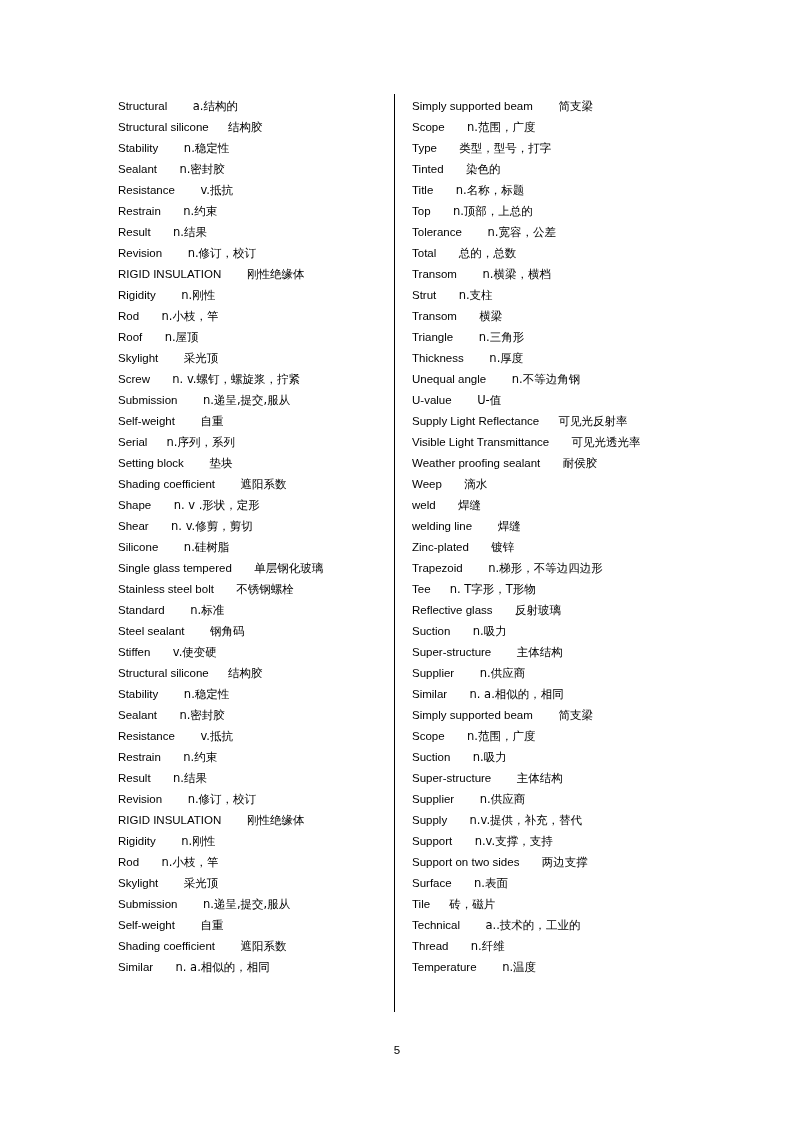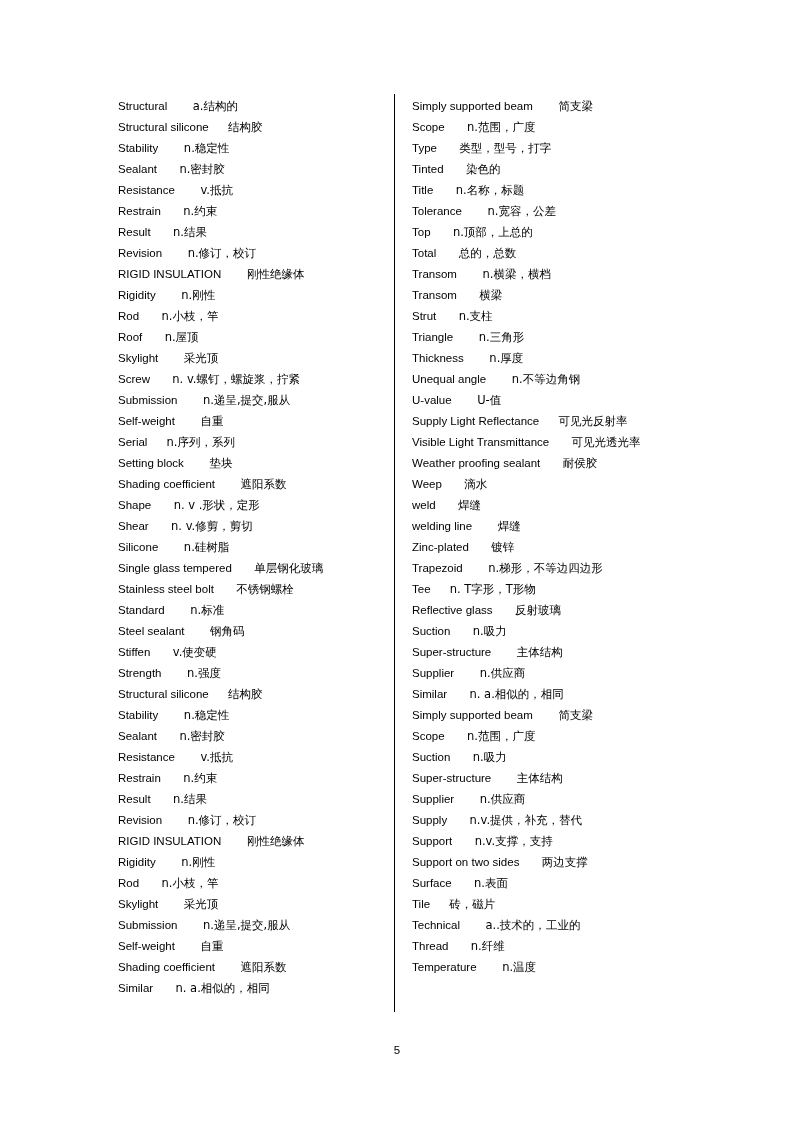--- a/index.html
+++ b/index.html
@@ -98,21 +98,20 @@
         <div class="entry"><span class="term">Setting block</span><span class="gap">        </span><span class="def">垫块</span></div>
         <div class="entry"><span class="term">Shading coefficient</span><span class="gap">        </span><span class="def">遮阳系数</span></div>
         <div class="entry"><span class="term">Shape</span><span class="gap">       </span><span class="def">n. v .形状，定形</span></div>
         <div class="entry"><span class="term">Shear</span><span class="gap">       </span><span class="def">n. v.修剪，剪切</span></div>
         <div class="entry"><span class="term">Silicone</span><span class="gap">        </span><span class="def">n.硅树脂</span></div>
         <div class="entry"><span class="term">Single glass tempered</span><span class="gap">       </span><span class="def">单层钢化玻璃</span></div>
         <div class="entry"><span class="term">Stainless steel bolt</span><span class="gap">       </span><span class="def">不锈钢螺栓</span></div>
         <div class="entry"><span class="term">Standard</span><span class="gap">        </span><span class="def">n.标准</span></div>
         <div class="entry"><span class="term">Steel sealant</span><span class="gap">        </span><span class="def">钢角码</span></div>
         <div class="entry"><span class="term">Stiffen</span><span class="gap">       </span><span class="def">v.使变硬</span></div>
-        <div class="entry"><span class="term">Strength</span><span class="gap">        </span><span class="def">n.强度</span></div>
         <div class="entry"><span class="term">Structural silicone</span><span class="gap">      </span><span class="def">结构胶</span></div>
         <div class="entry"><span class="term">Stability</span><span class="gap">        </span><span class="def">n.稳定性</span></div>
         <div class="entry"><span class="term">Sealant</span><span class="gap">       </span><span class="def">n.密封胶</span></div>
         <div class="entry"><span class="term">Resistance</span><span class="gap">        </span><span class="def">v.抵抗</span></div>
         <div class="entry"><span class="term">Restrain</span><span class="gap">       </span><span class="def">n.约束</span></div>
         <div class="entry"><span class="term">Result</span><span class="gap">       </span><span class="def">n.结果</span></div>
         <div class="entry"><span class="term">Revision</span><span class="gap">        </span><span class="def">n.修订，校订</span></div>
         <div class="entry"><span class="term">RIGID INSULATION</span><span class="gap">        </span><span class="def">刚性绝缘体</span></div>
         <div class="entry"><span class="term">Rigidity</span><span class="gap">        </span><span class="def">n.刚性</span></div>
         <div class="entry"><span class="term">Rod</span><span class="gap">       </span><span class="def">n.小枝，竿</span></div>
@@ -121,26 +120,26 @@
         <div class="entry"><span class="term">Self-weight</span><span class="gap">        </span><span class="def">自重</span></div>
         <div class="entry"><span class="term">Shading coefficient</span><span class="gap">        </span><span class="def">遮阳系数</span></div>
         <div class="entry"><span class="term">Similar</span><span class="gap">       </span><span class="def">n. a.相似的，相同</span></div>
       </div>
     <div class="col col-right" id="col-right">
         <div class="entry"><span class="term">Simply supported beam</span><span class="gap">        </span><span class="def">简支梁</span></div>
         <div class="entry"><span class="term">Scope</span><span class="gap">       </span><span class="def">n.范围，广度</span></div>
         <div class="entry"><span class="term">Type</span><span class="gap">       </span><span class="def">类型，型号，打字</span></div>
         <div class="entry"><span class="term">Tinted</span><span class="gap">       </span><span class="def">染色的</span></div>
         <div class="entry"><span class="term">Title</span><span class="gap">       </span><span class="def">n.名称，标题</span></div>
+        <div class="entry"><span class="term">Top</span><span class="gap">       </span><span class="def">n.顶部，上总的</span></div>
         <div class="entry"><span class="term">Tolerance</span><span class="gap">        </span><span class="def">n.宽容，公差</span></div>
-        <div class="entry"><span class="term">Top</span><span class="gap">       </span><span class="def">n.顶部，上总的</span></div>
         <div class="entry"><span class="term">Total</span><span class="gap">       </span><span class="def">总的，总数</span></div>
         <div class="entry"><span class="term">Transom</span><span class="gap">        </span><span class="def">n.横梁，横档</span></div>
+        <div class="entry"><span class="term">Strut</span><span class="gap">       </span><span class="def">n.支柱</span></div>
         <div class="entry"><span class="term">Transom</span><span class="gap">       </span><span class="def">横梁</span></div>
-        <div class="entry"><span class="term">Strut</span><span class="gap">       </span><span class="def">n.支柱</span></div>
         <div class="entry"><span class="term">Triangle</span><span class="gap">        </span><span class="def">n.三角形</span></div>
         <div class="entry"><span class="term">Thickness</span><span class="gap">        </span><span class="def">n.厚度</span></div>
         <div class="entry"><span class="term">Unequal angle</span><span class="gap">        </span><span class="def">n.不等边角钢</span></div>
         <div class="entry"><span class="term">U-value</span><span class="gap">        </span><span class="def">U-值</span></div>
         <div class="entry"><span class="term">Supply Light Reflectance</span><span class="gap">      </span><span class="def">可见光反射率</span></div>
         <div class="entry"><span class="term">Visible Light Transmittance</span><span class="gap">       </span><span class="def">可见光透光率</span></div>
         <div class="entry"><span class="term">Weather proofing sealant</span><span class="gap">       </span><span class="def">耐侯胶</span></div>
         <div class="entry"><span class="term">Weep</span><span class="gap">       </span><span class="def">滴水</span></div>
         <div class="entry"><span class="term">weld</span><span class="gap">       </span><span class="def">焊缝</span></div>
         <div class="entry"><span class="term">welding line</span><span class="gap">        </span><span class="def">焊缝</span></div>

